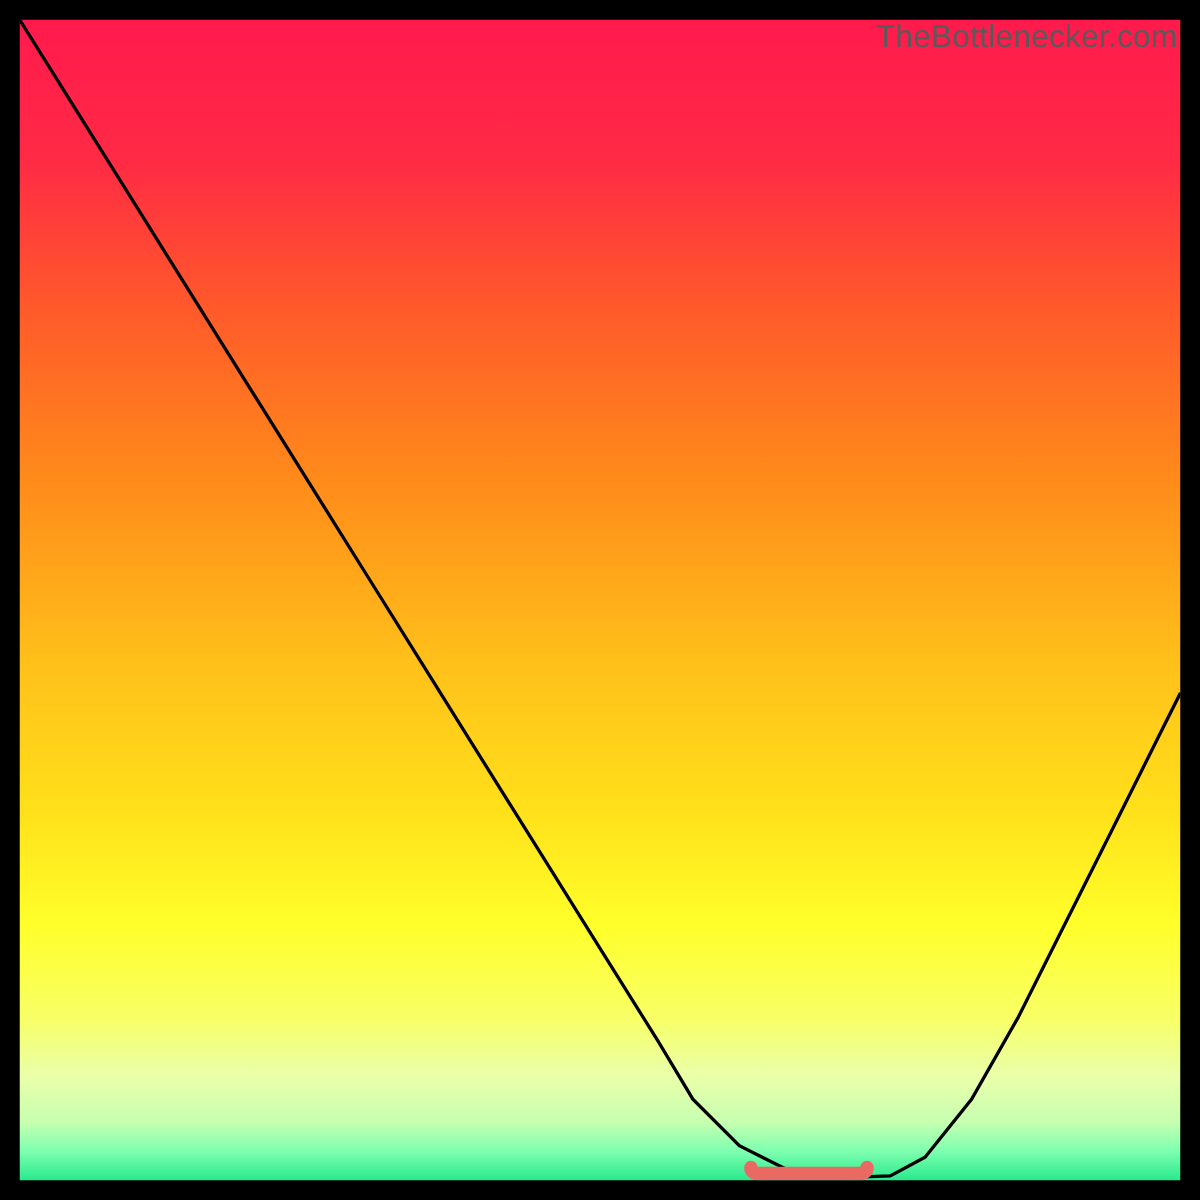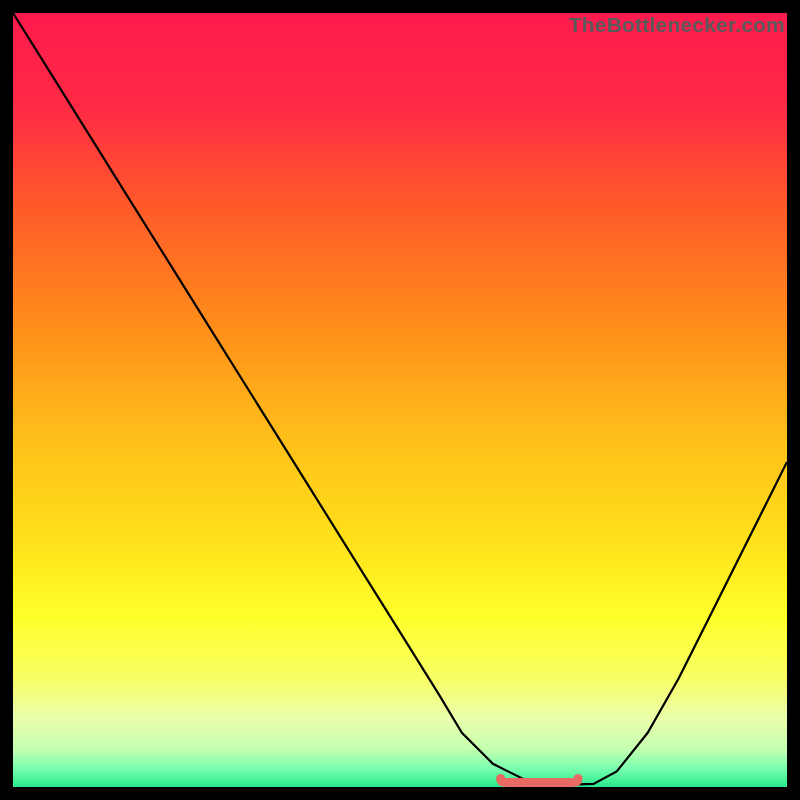--- a/index.html
+++ b/index.html
@@ -25,21 +25,21 @@
     top: 0;
     width: 774px;
     height: 774px;
   }
   .watermark {
     position: absolute;
     top: 0;
     right: 2px;
     color: #5a5a5a;
     font-size: 21px;
-    font-weight: 700;
+    font-weight: 400;
     letter-spacing: 0.2px;
   }
 </style>
 </head>
 <body>
 
 <div class="frame">
   <svg class="plot" viewBox="0 0 774 774">
     <defs>
       <linearGradient id="bg-grad" x1="0" y1="0" x2="0" y2="1">

